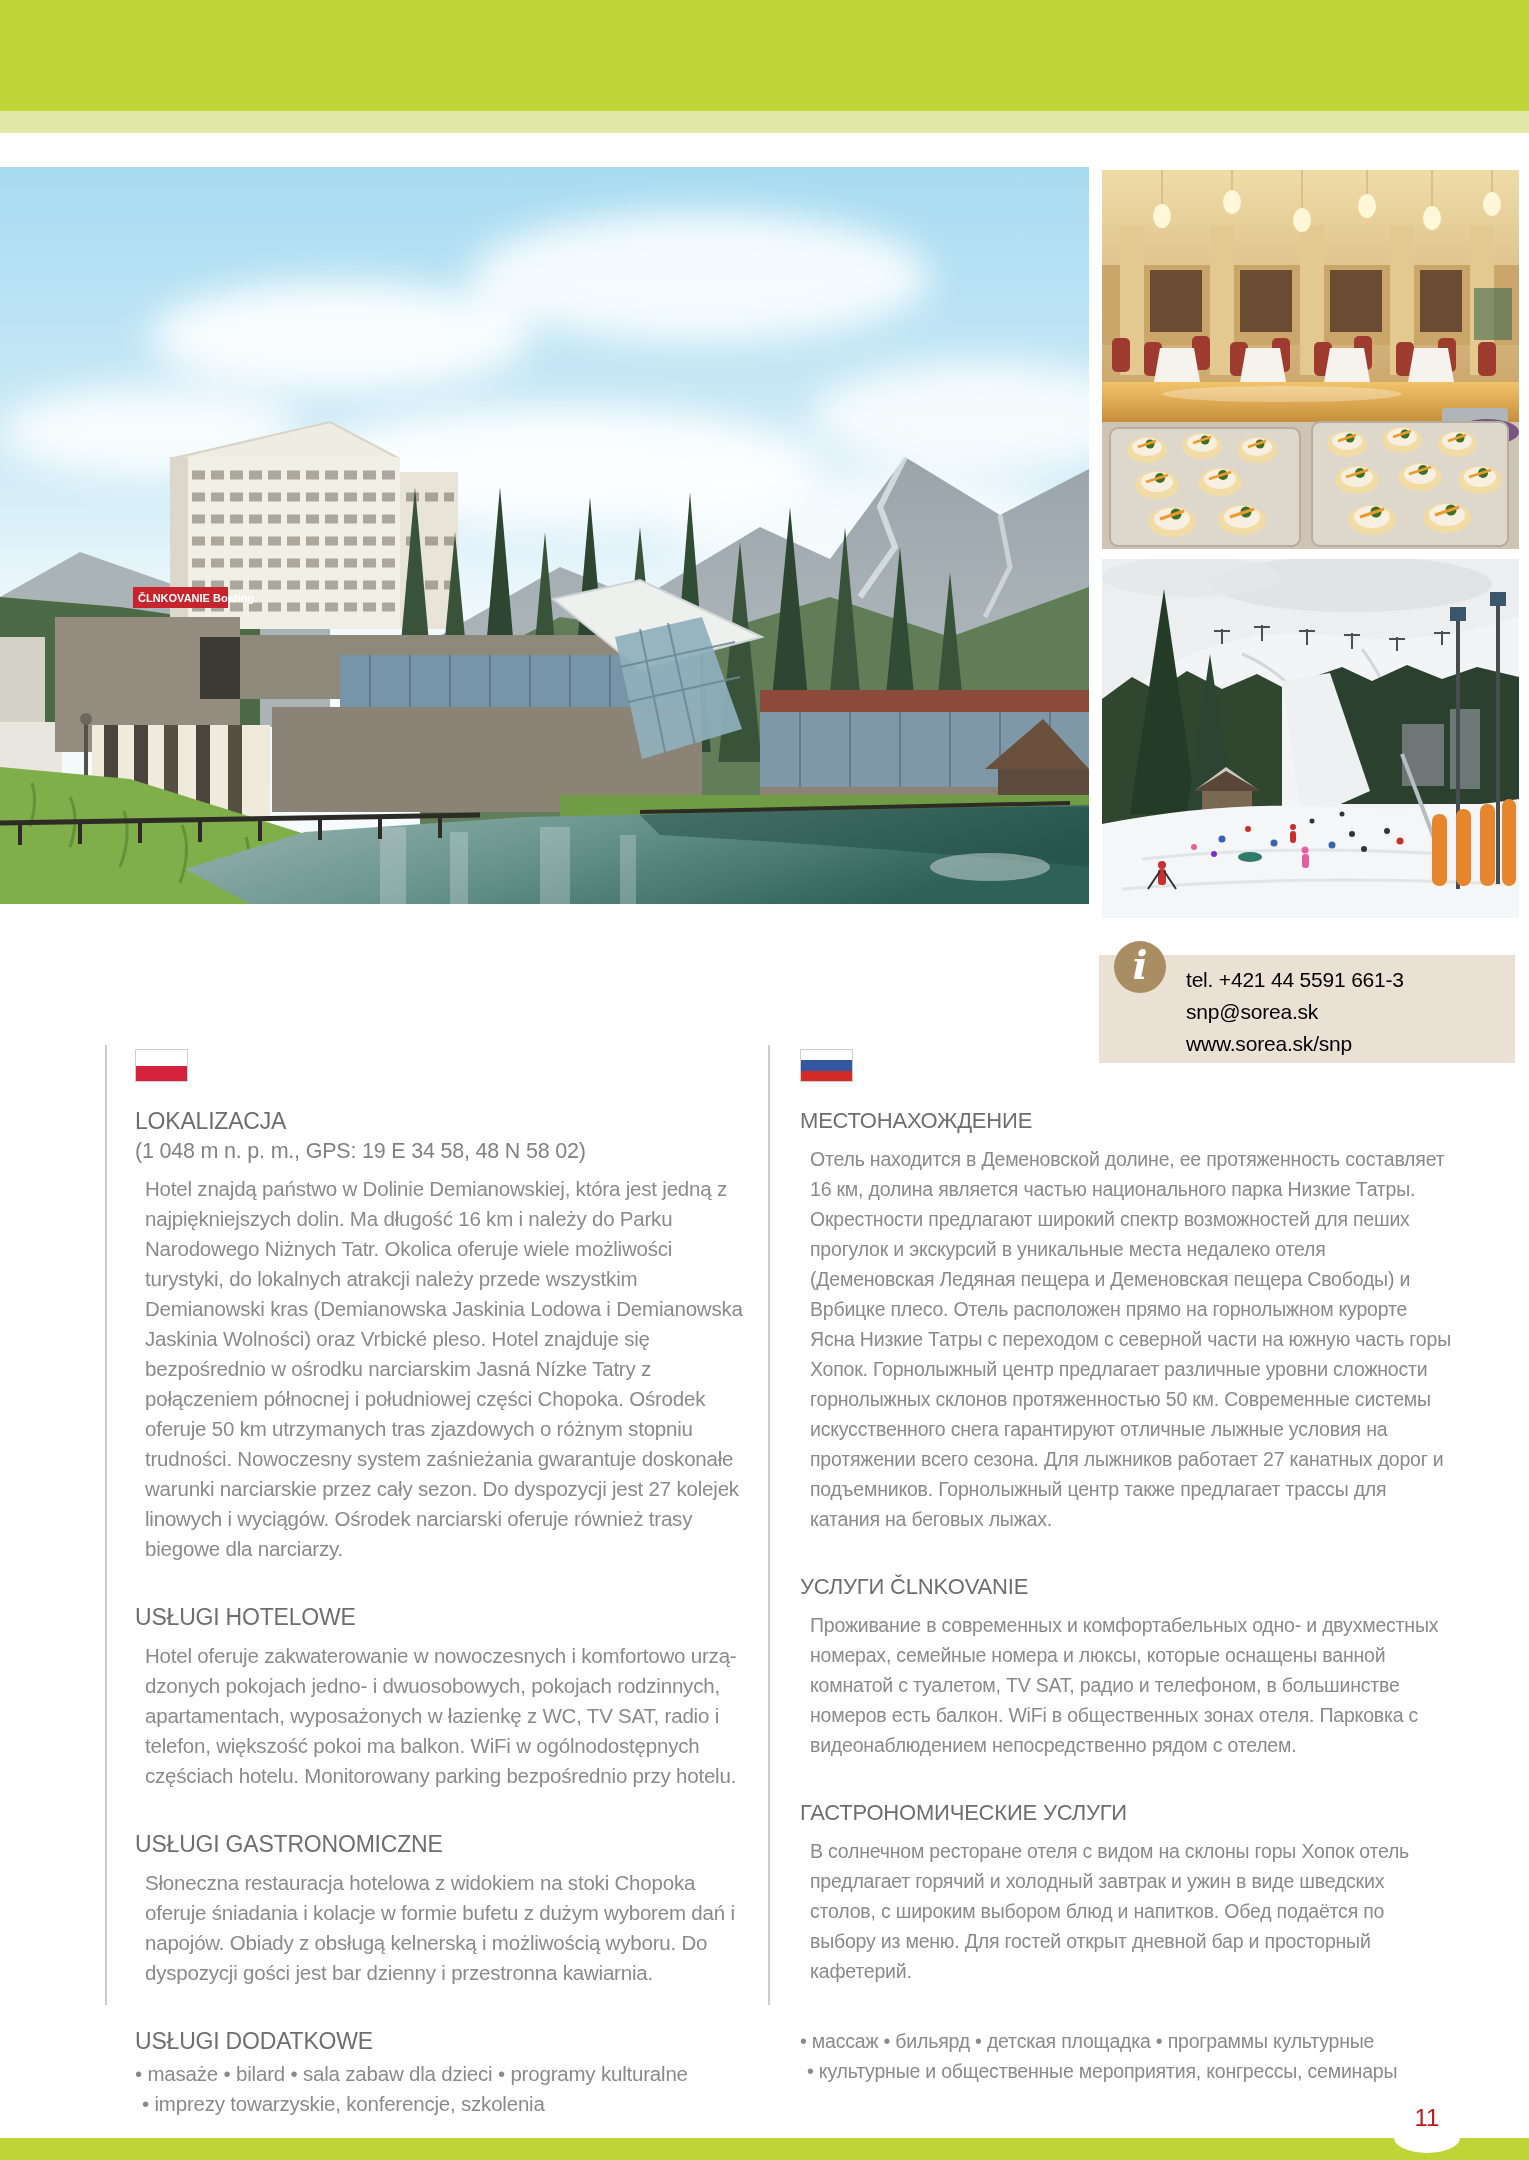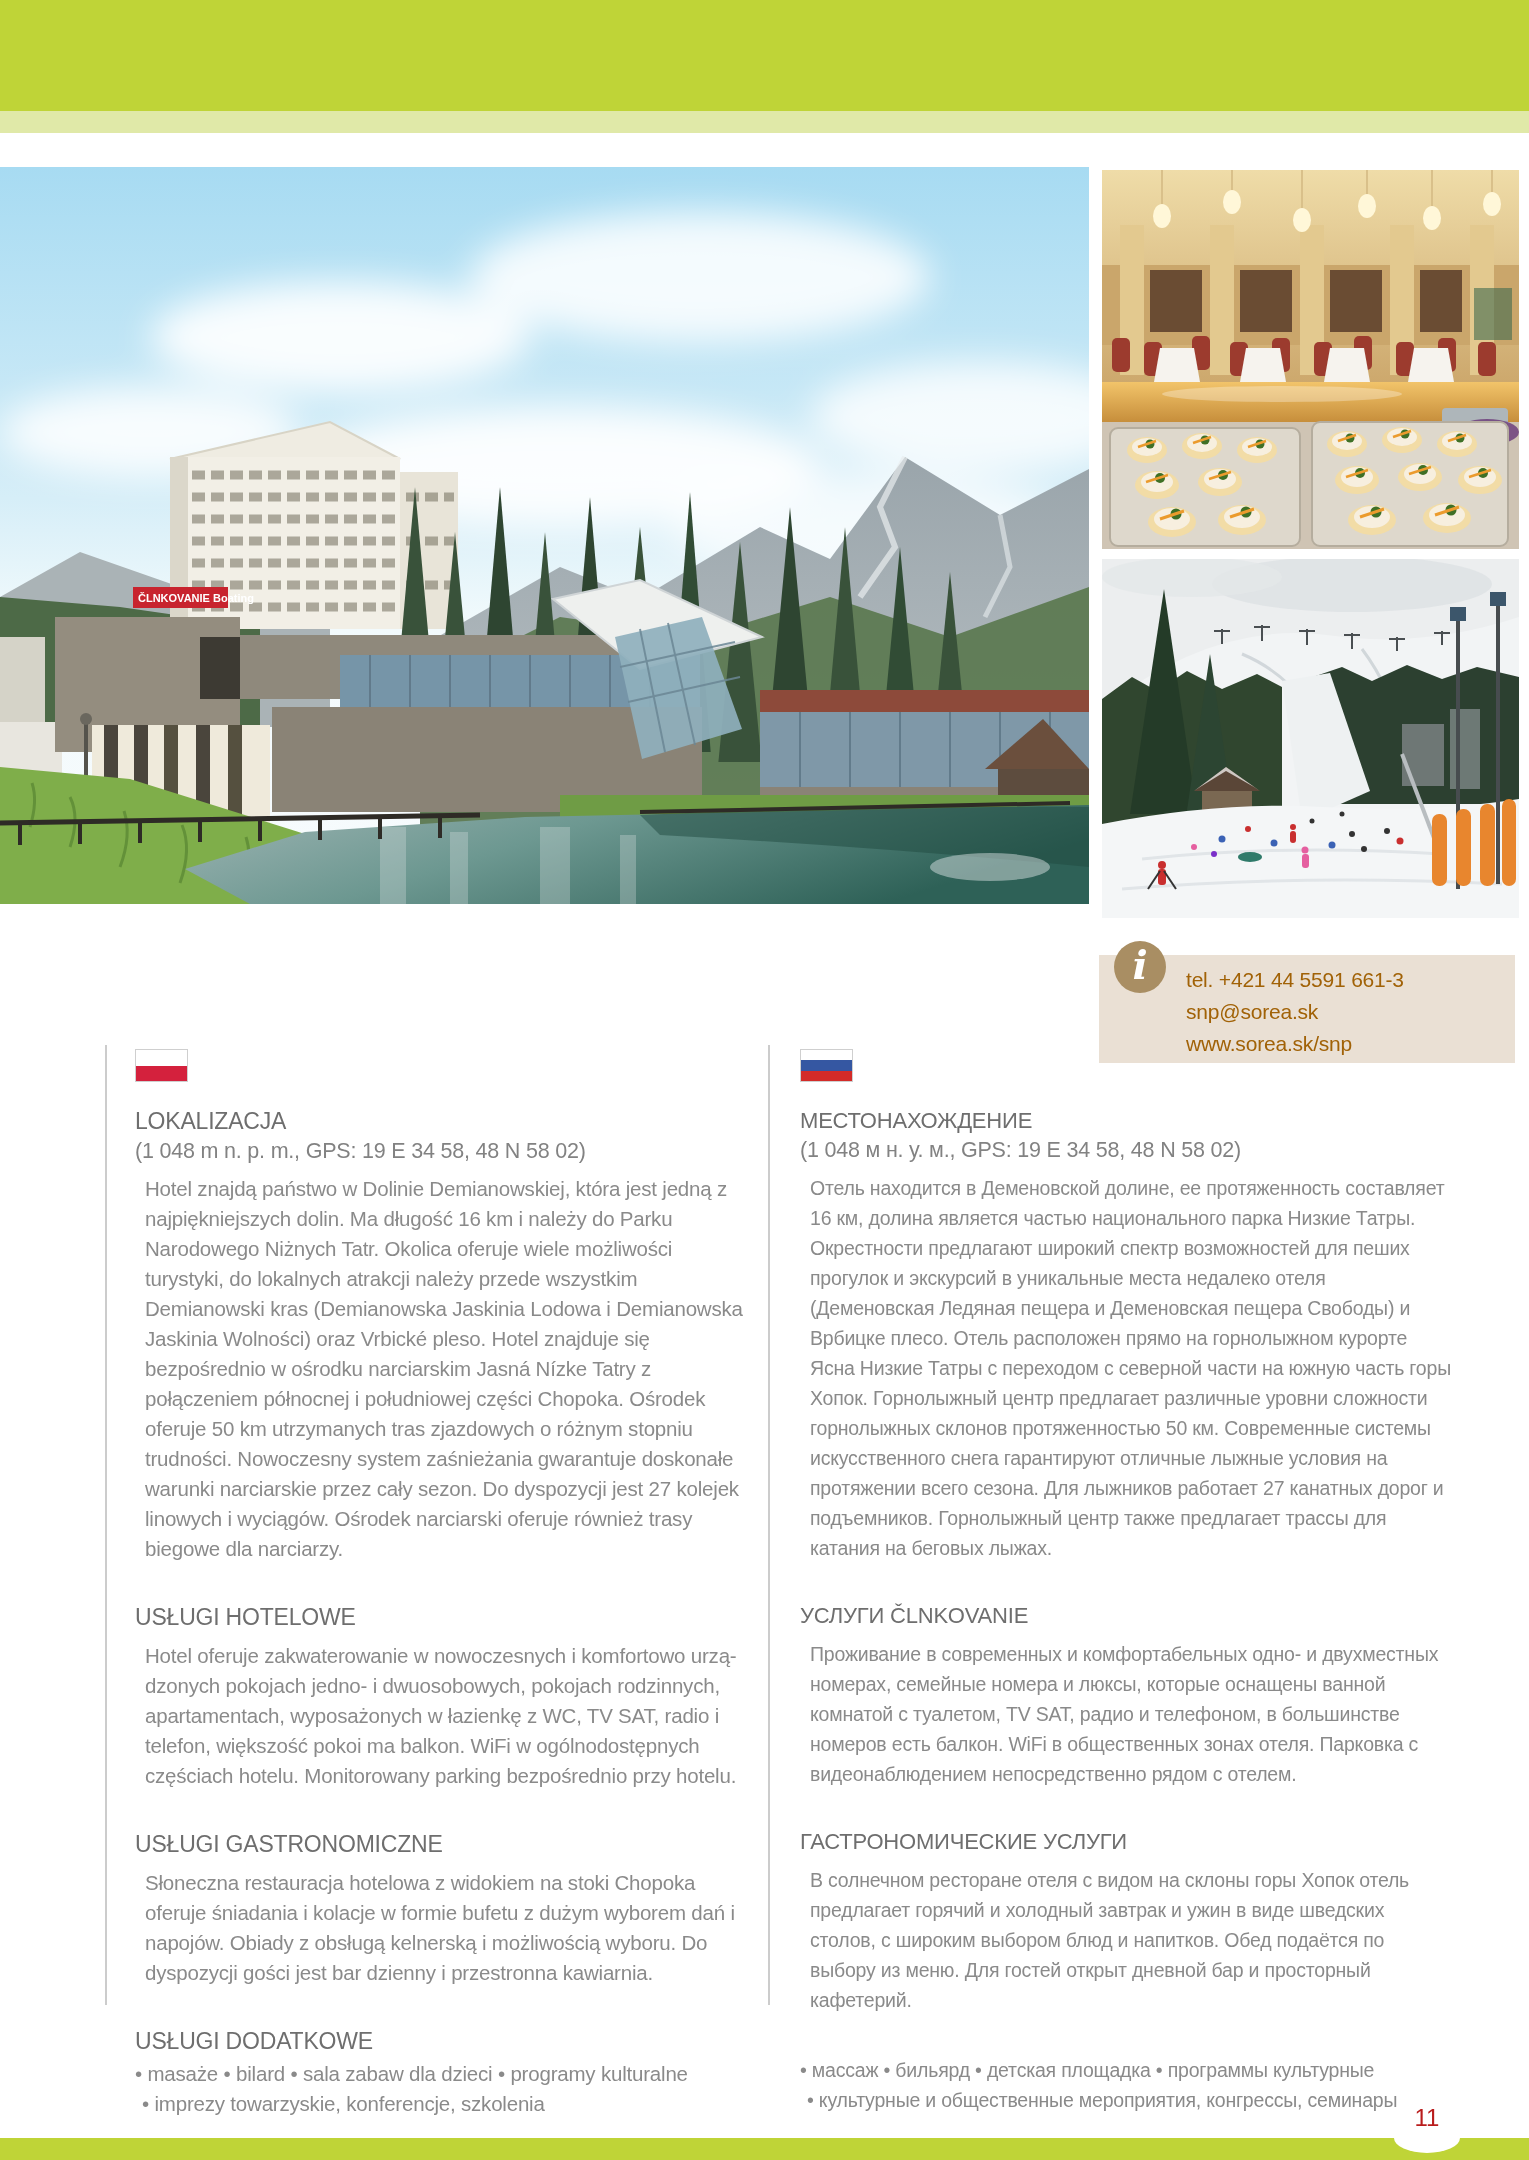--- a/index.html
+++ b/index.html
@@ -15,21 +15,21 @@
   .photo-main{left:0;top:167px;width:1089px;height:737px;}
   .photo-restaurant{left:1102px;top:170px;width:417px;height:379px;}
   .photo-ski{left:1102px;top:559px;width:417px;height:359px;}
   
   .contact-box{position:absolute;left:1099px;top:955px;width:416px;height:108px;background:#eae0d4;}
   .contact-icon{position:absolute;left:1114px;top:941px;width:52px;height:52px;border-radius:50%;
     background:#a98e63;z-index:3;display:flex;align-items:center;justify-content:center;}
   .contact-icon .i-glyph{font-family:"DejaVu Serif", serif;font-style:italic;font-weight:bold;
     color:#ffffff;font-size:40px;line-height:1;transform:translateY(-2px);}
   .contact-lines{position:absolute;left:1186px;top:964px;z-index:4;}
-  .contact-lines div{font-size:21px;line-height:32px;color:#a16207;letter-spacing:-0.2px;}
+  .contact-lines div{font-size:21px;line-height:32px;color:#000000;letter-spacing:-0.2px;}
   
   .col-rule{position:absolute;top:1045px;height:960px;width:2px;background:#cccccc;}
   .rule-pl{left:105px;}
   .rule-ru{left:768px;}
   .col{position:absolute;top:1049px;}
   .col-pl{left:135px;width:625px;}
   .col-ru{left:800px;width:662px;}
   .flag{width:53px;height:33px;margin-bottom:26px;border:1px solid #cfcfcf;box-sizing:border-box;}
   .flag .s{width:100%;}
   .flag-pl .s1{height:50%;background:#ffffff;}
@@ -500,21 +500,20 @@
   </div>
 
   <div class="col col-ru">
     <div class="flag flag-ru">
       <div class="s s1"></div>
         <div class="s s2"></div>
         <div class="s s3"></div>
     </div>
     <div class="section">
       <div class="heading">МЕСТОНАХОЖДЕНИЕ</div>
-      <div class="subheading">(1 048 м н. у. м., GPS: 19 E 34 58, 48 N 58 02)</div>
       <p class="body">Отель находится в Деменовской долине, ее протяженность составляет 16 км, долина является частью национального парка Низкие Татры. Окрестности предлагают широкий спектр возможностей для пеших прогулок и экскурсий в уникальные места недалеко отеля (Деменовская Ледяная пещера и Деменовская пещера Свободы) и Врбицке плесо. Отель расположен прямо на горнолыжном курорте Ясна Низкие Татры с переходом с северной части на южную часть горы Хопок. Горнолыжный центр предлагает различные уровни сложности горнолыжных склонов протяженностью 50 км. Современные системы искусственного снега гарантируют отличные лыжные условия на протяжении всего сезона. Для лыжников работает 27 канатных дорог и подъемников. Горнолыжный центр также предлагает трассы для катания на беговых лыжах.</p>
     </div>
     <div class="section">
       <div class="heading">УСЛУГИ ČLNKOVANIE</div>
       <p class="body">Проживание в современных и комфортабельных одно- и двухместных номерах, семейные номера и люксы, которые оснащены ванной комнатой с туалетом, TV SAT, радио и телефоном, в большинстве номеров есть балкон. WiFi в общественных зонах отеля. Парковка с видеонаблюдением непосредственно рядом с отелем.</p>
     </div>
     <div class="section">
       <div class="heading">ГАСТРОНОМИЧЕСКИЕ УСЛУГИ</div>
       <p class="body">В солнечном ресторане отеля с видом на склоны горы Хопок отель предлагает горячий и холодный завтрак и ужин в виде шведских столов, с широким выбором блюд и напитков. Обед подаётся по выбору из меню. Для гостей открыт дневной бар и просторный кафетерий.</p>
     </div>

